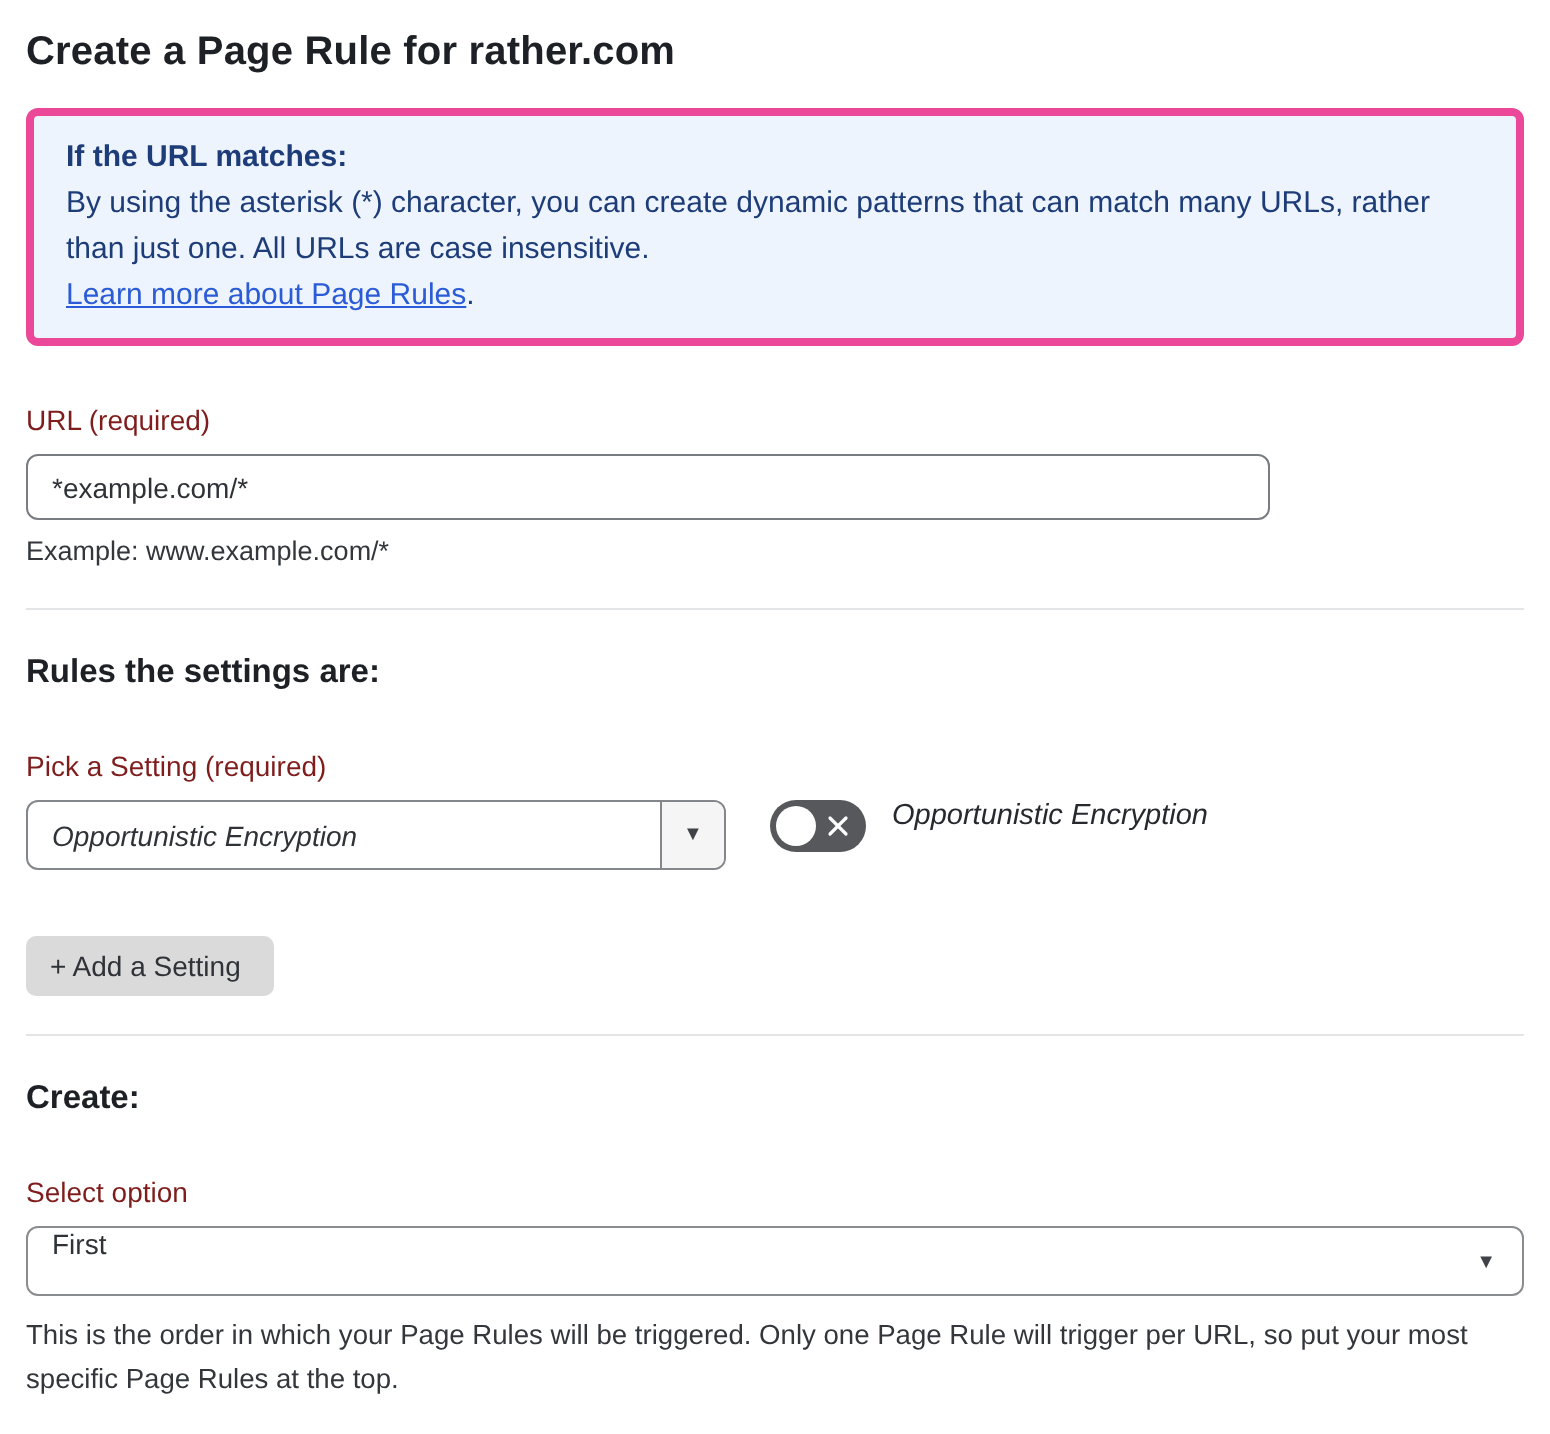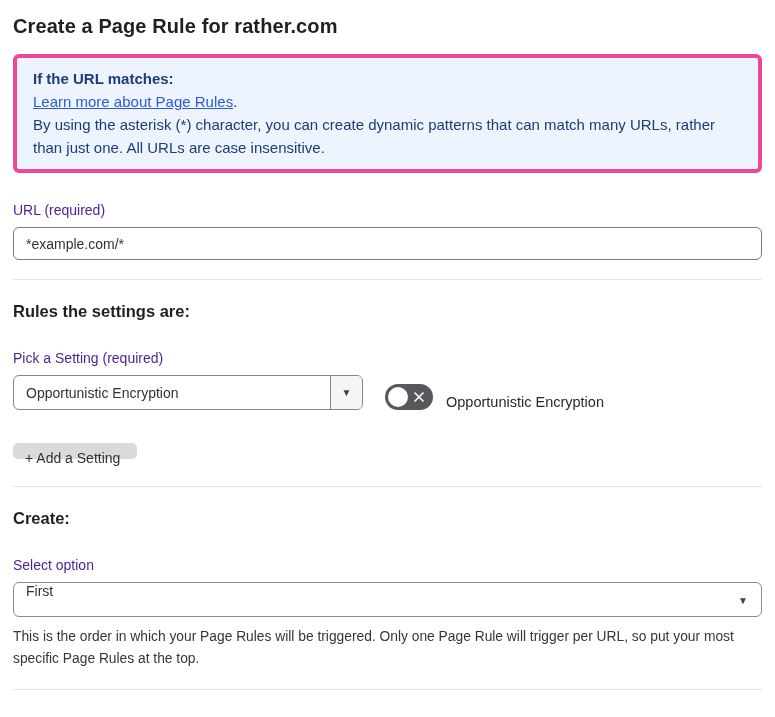--- a/index.html
+++ b/index.html
@@ -28,44 +28,44 @@
     color: #1d3c78;
     font-size: 15px;
     line-height: 23px;
   }
   .info-box .info-heading { font-weight: 700; }
   .info-box a {
     color: #2b5bd7; text-decoration: underline; cursor: pointer;
   }
 
   .field-label {
-    font-size: 14px; color: #4c1d95;
+    font-size: 14px; color: #7f1d1d;
     margin: 28px 0 0 0; line-height: 18px;
   }
   .text-input {
     margin-top: 8px;
-    width: 749px; height: 33px;
+    width: 622px; height: 33px;
     border: 1px solid #797d82; border-radius: 6px;
     padding: 0 12px; font-size: 14px; color: #2f3338;
     font-family: "Liberation Sans", sans-serif;
     background: #fff; outline: none; display: block;
   }
   .helper-text {
     font-size: 13.5px; color: #33373c;
     margin-top: 7px; line-height: 18px;
   }
 
   .divider { border: none; border-top: 1px solid #e4e5e7; margin: 19px 0 0 0; }
 
   .section-heading {
     font-size: 16.5px; font-weight: 700; color: #1d2025;
     margin: 21px 0 0 0; line-height: 20px;
   }
 
-  .setting-row { display: flex; align-items: flex-end; margin-top: 8px; }
+  .setting-row { display: flex; align-items: flex-start; margin-top: 8px; font-style: italic; }
 
   .dropdown {
     width: 350px; height: 35px;
     border: 1px solid #83878b; border-radius: 6px;
     display: flex; align-items: stretch; overflow: hidden;
     background: #fff; cursor: pointer;
   }
   .dropdown-value {
     flex: 1; display: flex; align-items: center;
     padding: 0 12px; font-size: 14px; color: #2f3338;
@@ -95,21 +95,21 @@
   .toggle-label { margin-left: 13px; font-size: 14.5px; color: #26292d; }
 
   .btn {
     border: none; border-radius: 5px;
     height: 32px; padding: 0 17px;
     font-size: 14.5px; font-family: "Liberation Sans", sans-serif;
     color: #2f3338; background: #d6d6d6; cursor: pointer;
     line-height: 32px;
   }
   .add-setting-btn {
-    margin-top: 33px; height: 16px; background: #dadada;
+    margin-top: 33px; height: 30px; background: #dadada;
     font-size: 14px; line-height: 30px; padding-left: 12px;
   }
 
   .select-box {
     margin-top: 8px;
     width: 749px; height: 35px;
     border: 1px solid #8a8d90; border-radius: 6px;
     background: #fff; cursor: pointer;
     display: flex; 
     padding: 0 12px; font-size: 14px; color: #2f3338;
@@ -126,26 +126,27 @@
 </style>
 </head>
 <body>
 
 <div class="page">
 
   <h1 class="page-title">Create a Page Rule for rather.com</h1>
 
   <div class="info-box">
     <div class="info-heading">If the URL matches:</div>
+    <div>By using the asterisk (*) character, you can create dynamic patterns that can match many URLs, rather than just one. All URLs are case insensitive.</div>
     <div><a>Learn more about Page Rules</a><span>.</span></div>
-    <div>By using the asterisk (*) character, you can create dynamic patterns that can match many URLs, rather than just one. All URLs are case insensitive.</div>
   </div>
 
   <div class="field-label">URL (required)</div>
   <input class="text-input" type="text" value="*example.com/*" style="">
+  <div class="helper-text">Example: www.example.com/*</div>
 
   <hr class="divider">
 
   <h2 class="section-heading">Rules the settings are:</h2>
 
   <div class="field-label">Pick a Setting (required)</div>
 
   <div class="setting-row">
     <div class="dropdown">
       <div class="dropdown-value">Opportunistic Encryption</div>

